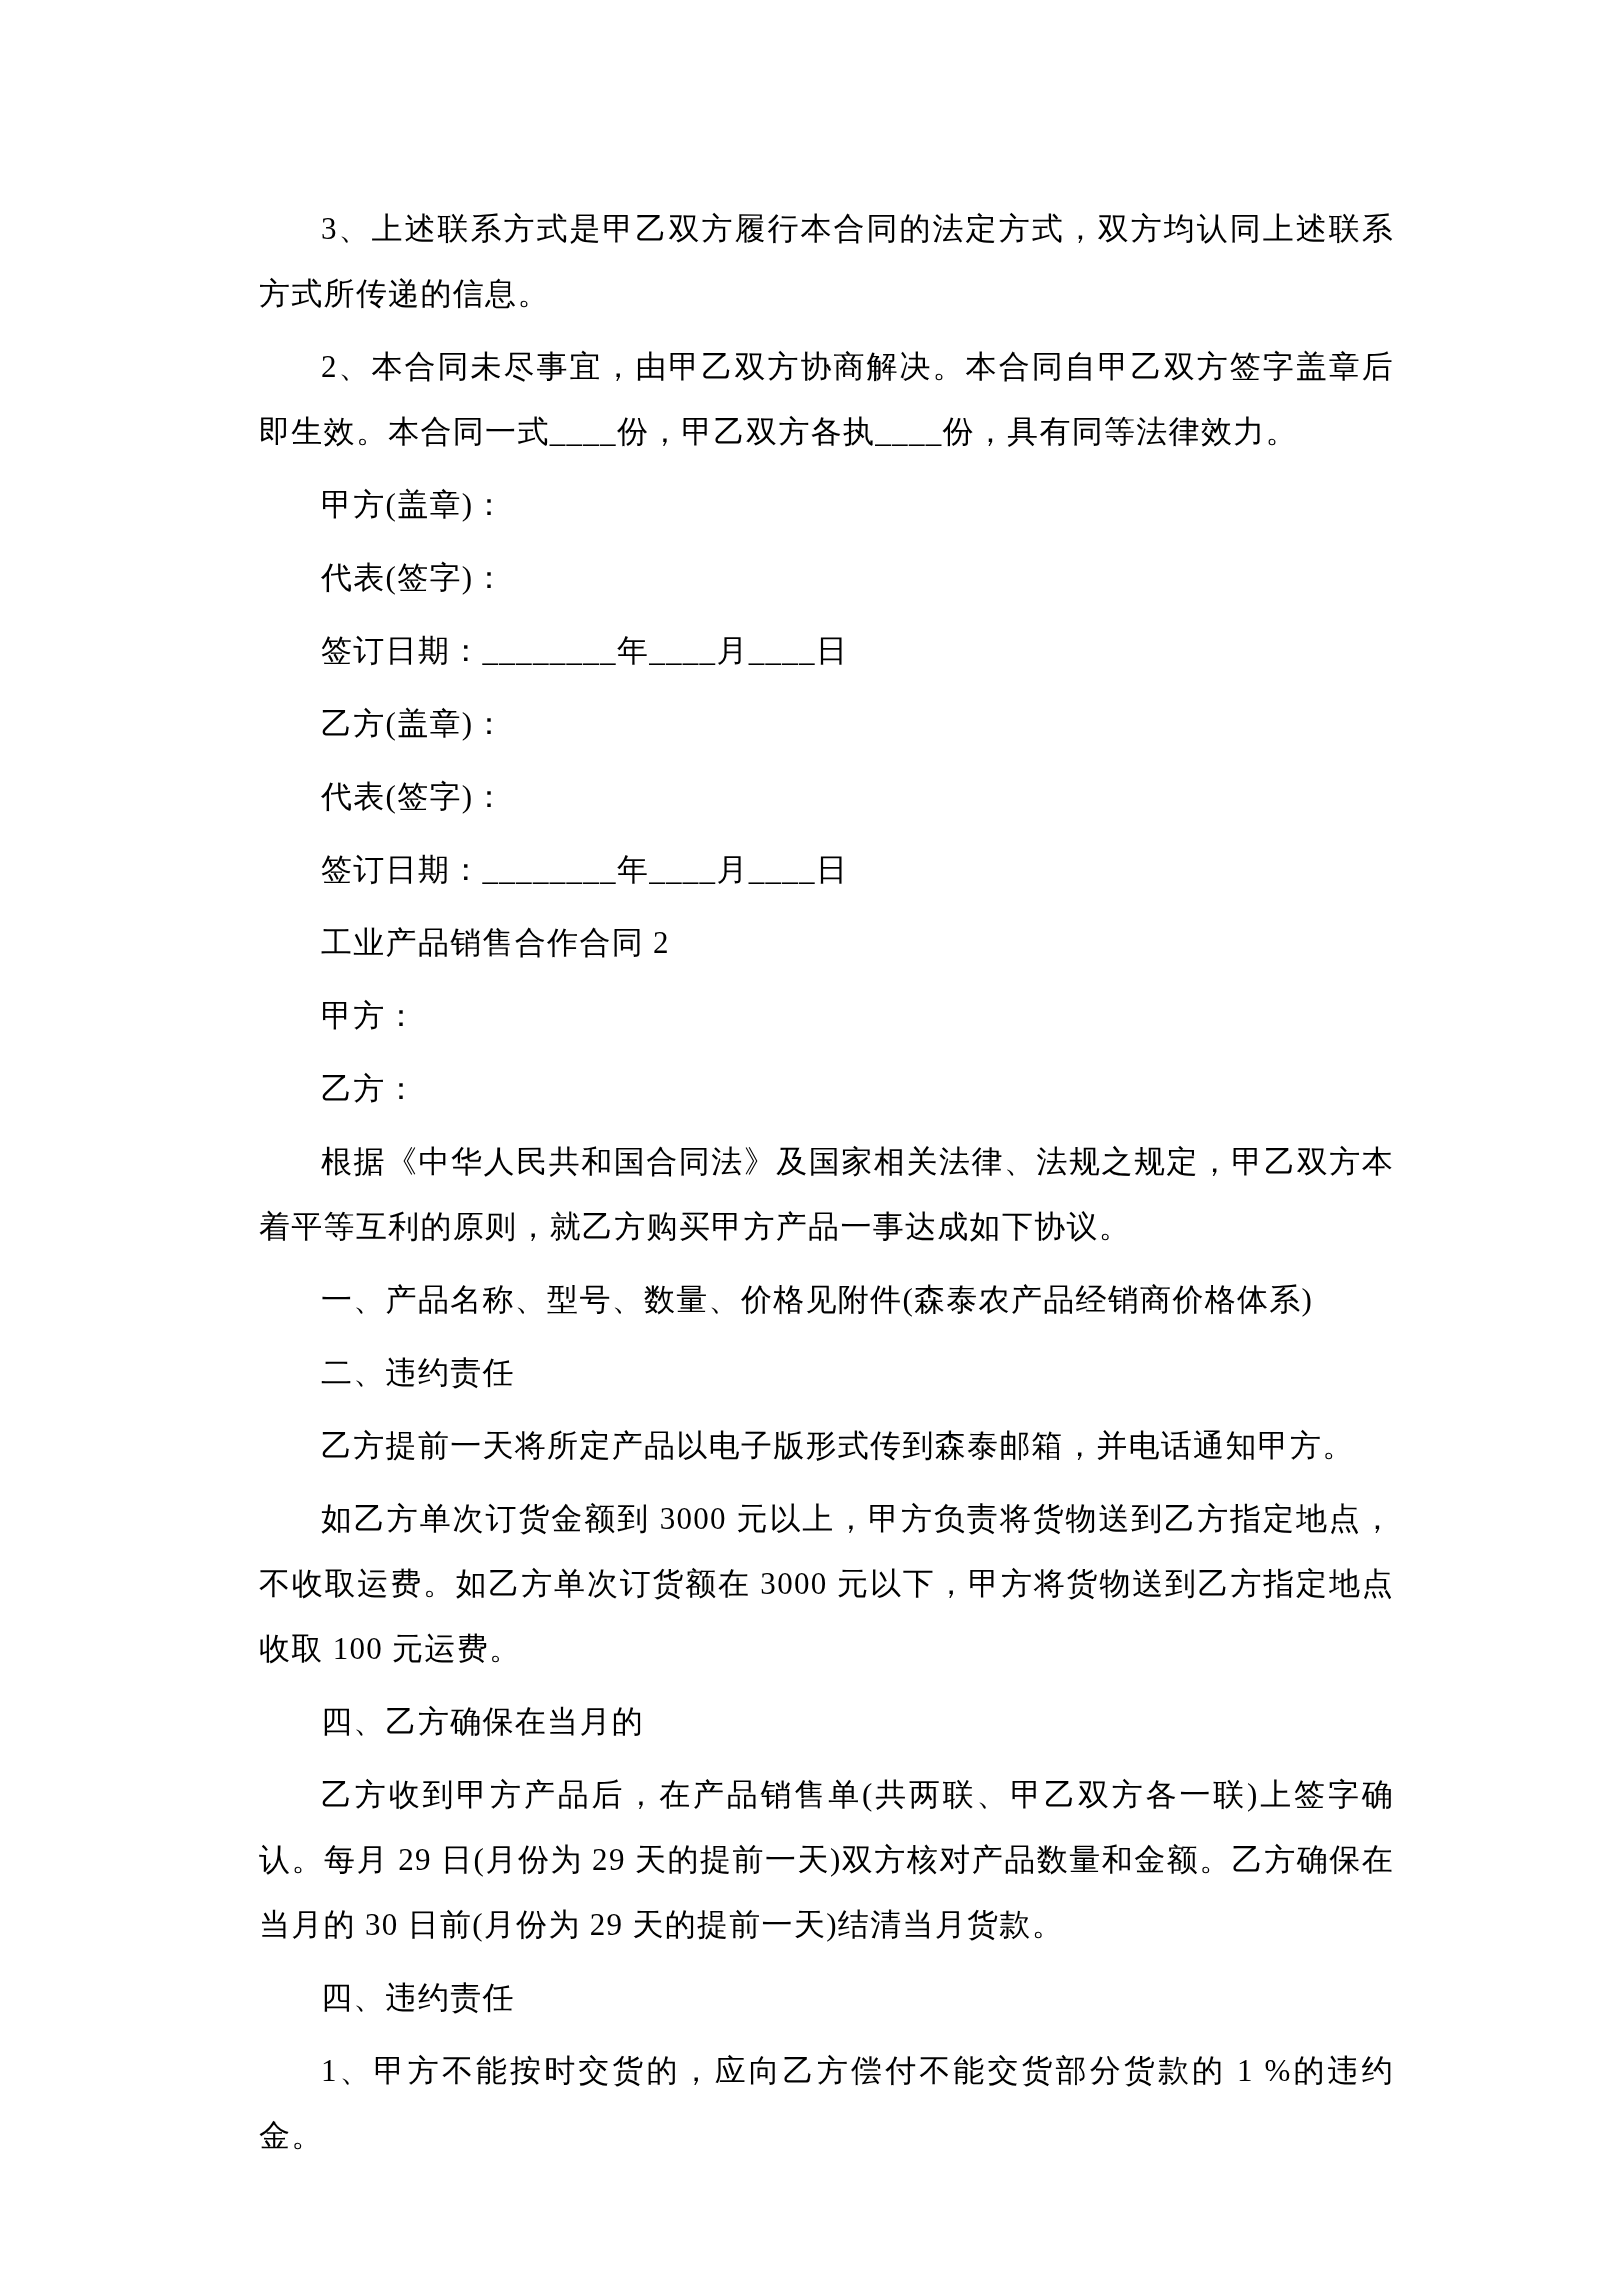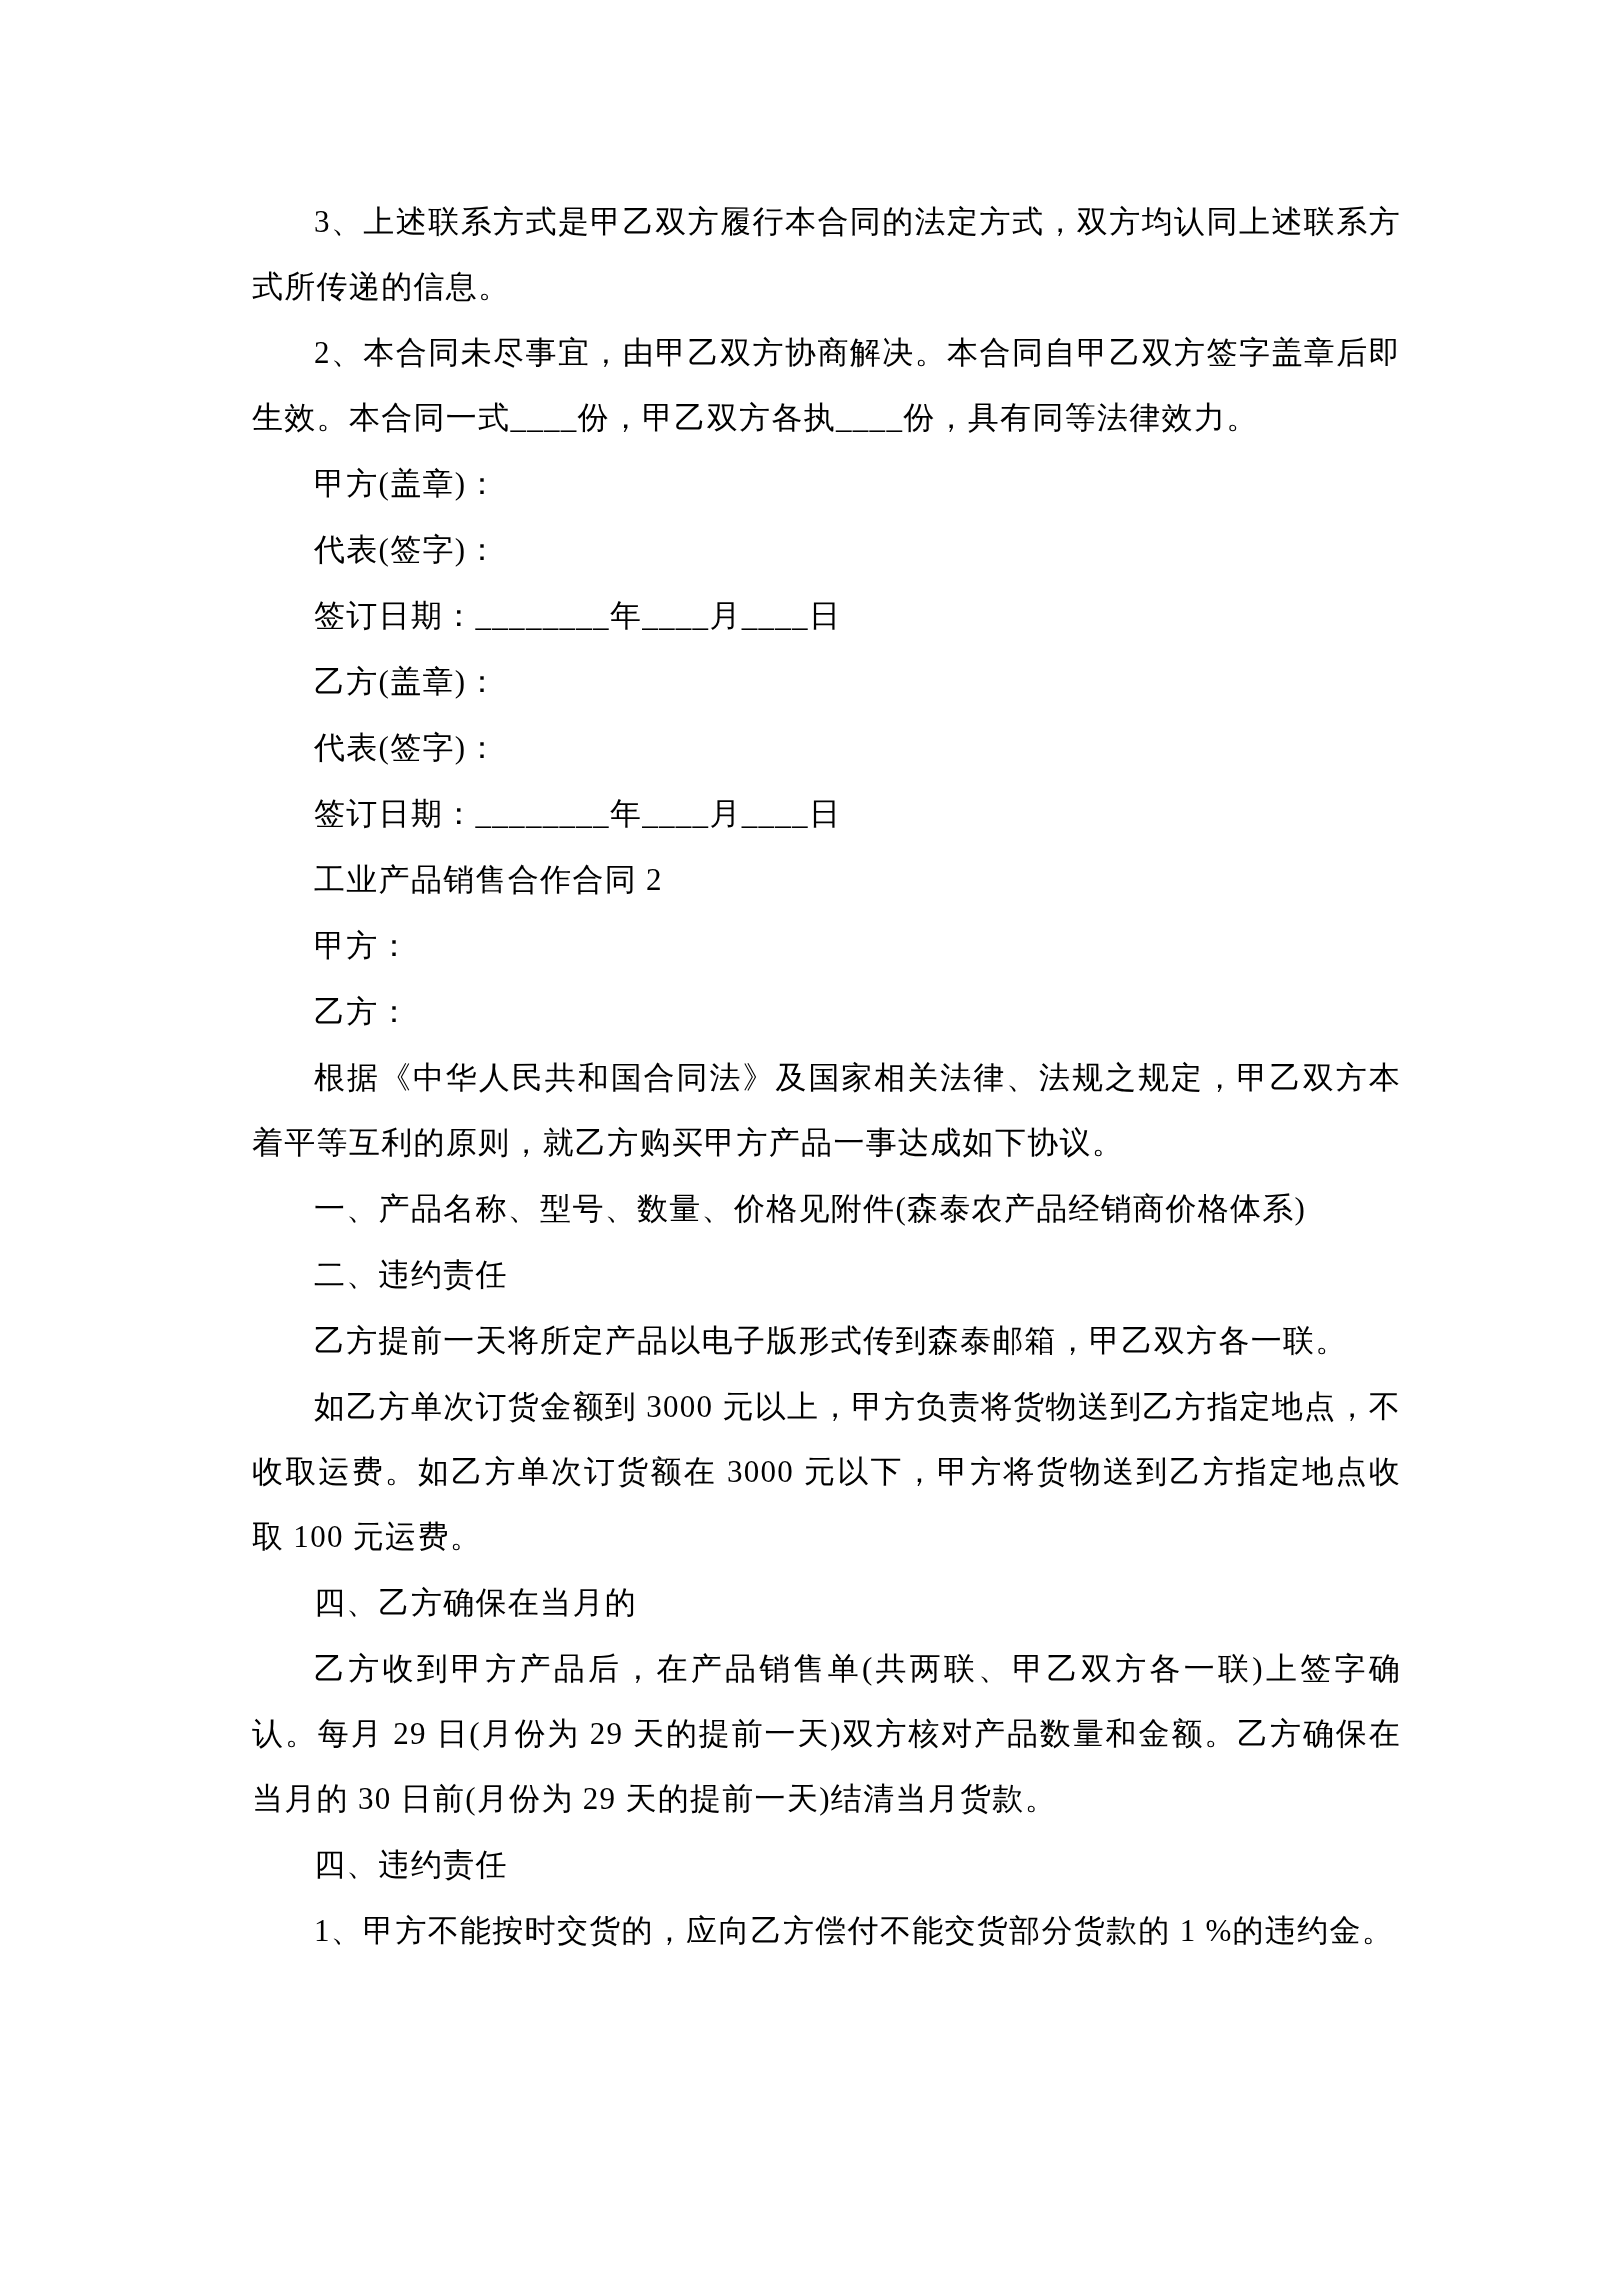--- a/index.html
+++ b/index.html
@@ -16,21 +16,21 @@
   .page {
     position: relative;
     width: 1623px;
     height: 2295px;
     box-sizing: border-box;
     background: #ffffff;
     padding: 188px 221px 0 251px;
     overflow: hidden;
   }
   .doc p {
-    margin: 1px;
+    margin: 8px;
     padding: 0;
     font-size: 31px;
     line-height: 65px;
     letter-spacing: 1.3px;
     text-indent: 2em;
     text-align: justify;
     text-justify: inter-ideograph;
     word-break: break-all;
   }
 </style>
@@ -46,21 +46,21 @@
     <p>签订日期：________年____月____日</p>
     <p>乙方(盖章)：</p>
     <p>代表(签字)：</p>
     <p>签订日期：________年____月____日</p>
     <p>工业产品销售合作合同 2</p>
     <p>甲方：</p>
     <p>乙方：</p>
     <p>根据《中华人民共和国合同法》及国家相关法律、法规之规定，甲乙双方本着平等互利的原则，就乙方购买甲方产品一事达成如下协议。</p>
     <p>一、产品名称、型号、数量、价格见附件(森泰农产品经销商价格体系)</p>
     <p>二、违约责任</p>
-    <p>乙方提前一天将所定产品以电子版形式传到森泰邮箱，甲乙双方各一联。</p>
+    <p>乙方提前一天将所定产品以电子版形式传到森泰邮箱，并电话通知甲方。</p>
     <p>如乙方单次订货金额到 3000 元以上，甲方负责将货物送到乙方指定地点，不收取运费。如乙方单次订货额在 3000 元以下，甲方将货物送到乙方指定地点收取 100 元运费。</p>
     <p>四、乙方确保在当月的</p>
     <p>乙方收到甲方产品后，在产品销售单(共两联、甲乙双方各一联)上签字确认。每月 29 日(月份为 29 天的提前一天)双方核对产品数量和金额。乙方确保在当月的 30 日前(月份为 29 天的提前一天)结清当月货款。</p>
     <p>四、违约责任</p>
     <p>1、甲方不能按时交货的，应向乙方偿付不能交货部分货款的 1 %的违约金。</p>
   </div>
 </div>
 
 
 </body></html>

